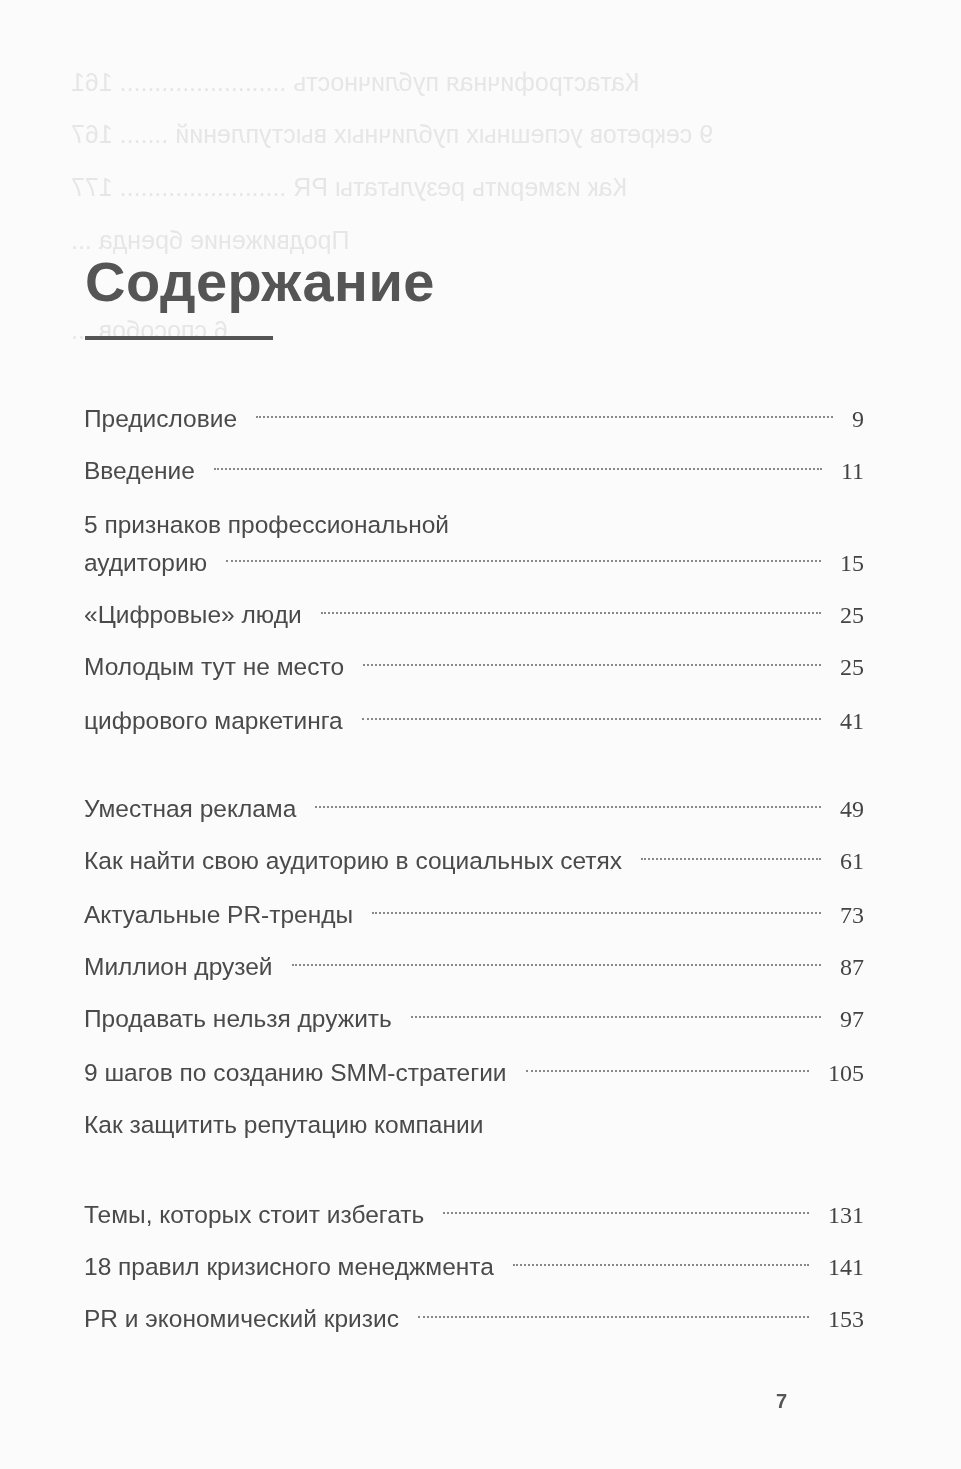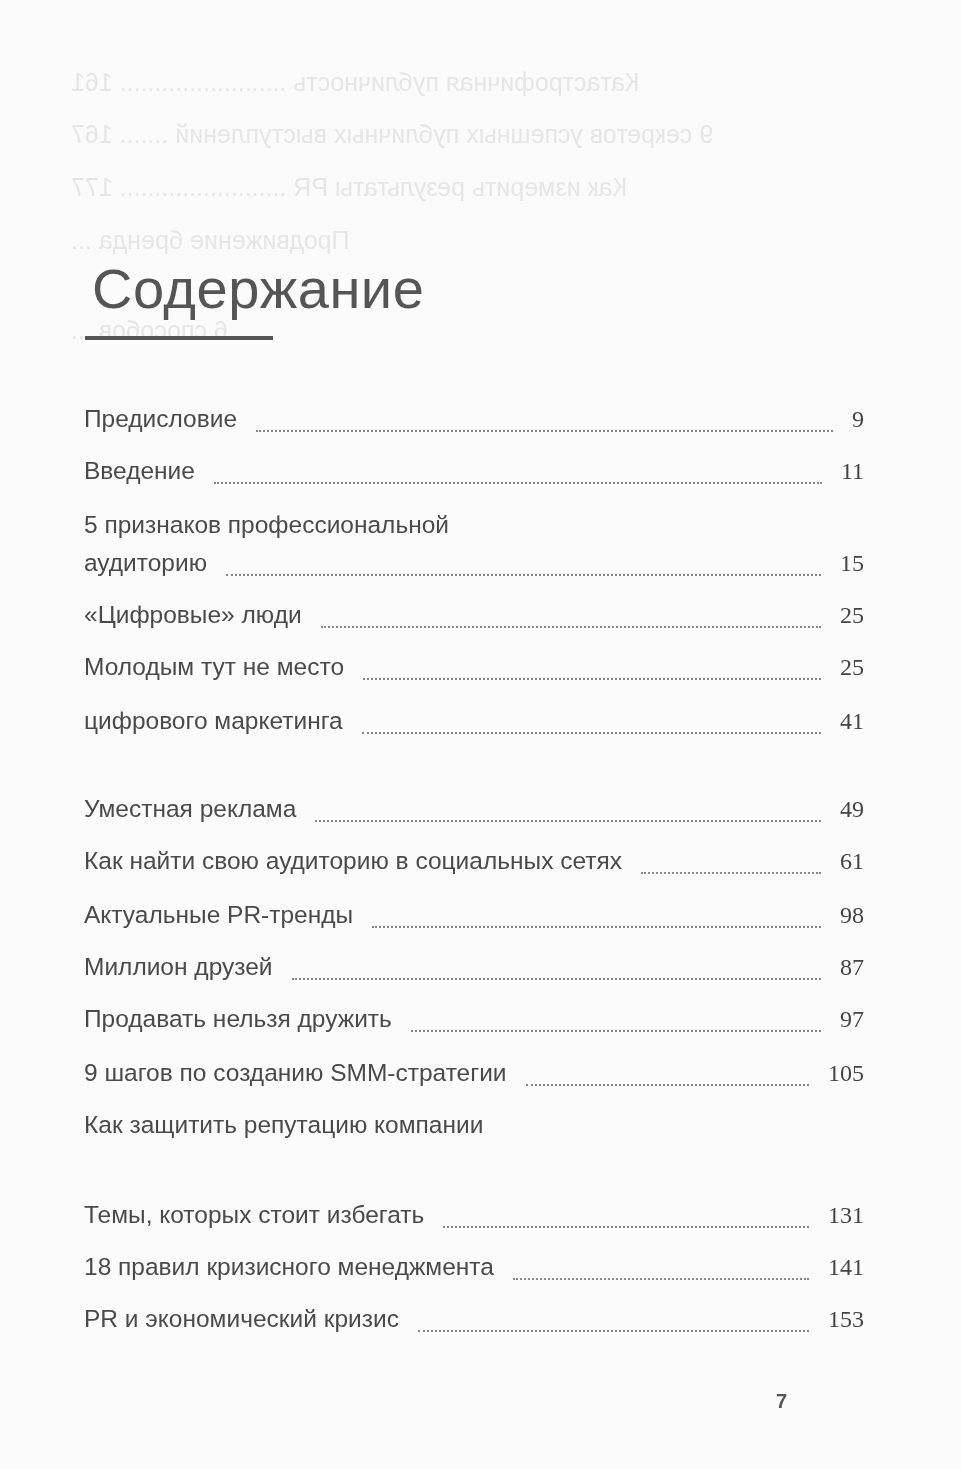--- a/index.html
+++ b/index.html
@@ -30,24 +30,24 @@
     .ghost div {
       position: absolute;
       right: 0;
       white-space: nowrap;
     }
     .title {
       position: absolute;
       left: 84px;
       top: 248px;
       font-size: 56px;
-      font-weight: normal;
+      font-weight: bold;
       color: #555;
       letter-spacing: 0.5px;
-      margin: 8px;
+      margin: 1px;
     }
     .title-rule {
       position: absolute;
       left: 85px;
       top: 336px;
       width: 188px;
       height: 4px;
       background: #555;
     }
     .toc {
@@ -62,21 +62,21 @@
     .toc-item {
       position: absolute;
       left: 0;
       width: 780px;
       font-size: 24.5px;
       color: #4a4a4a;
       line-height: 38px;
     }
     .toc-line {
       display: flex;
-      align-items: flex-end;
+      align-items: center;
       width: 100%;
       gap: 16px;
     }
     .toc-text {
       white-space: nowrap;
     }
     .toc-dots {
       flex: 1;
       border-bottom: 2px dotted #888;
       margin: 0 3px 6px 3px;
@@ -168,21 +168,21 @@
     <div class="toc-line">
         <span class="toc-text">Как найти свою аудиторию в социальных сетях</span>
         <span class="toc-dots"></span>
         <span class="toc-page">61</span>
       </div>
   </li>
   <li class="toc-item" style="top:496px">
     <div class="toc-line">
         <span class="toc-text">Актуальные PR-тренды</span>
         <span class="toc-dots"></span>
-        <span class="toc-page">98</span>
+        <span class="toc-page">73</span>
       </div>
   </li>
   <li class="toc-item" style="top:548px">
     <div class="toc-line">
         <span class="toc-text">Миллион друзей</span>
         <span class="toc-dots"></span>
         <span class="toc-page">87</span>
       </div>
   </li>
   <li class="toc-item" style="top:600px">

